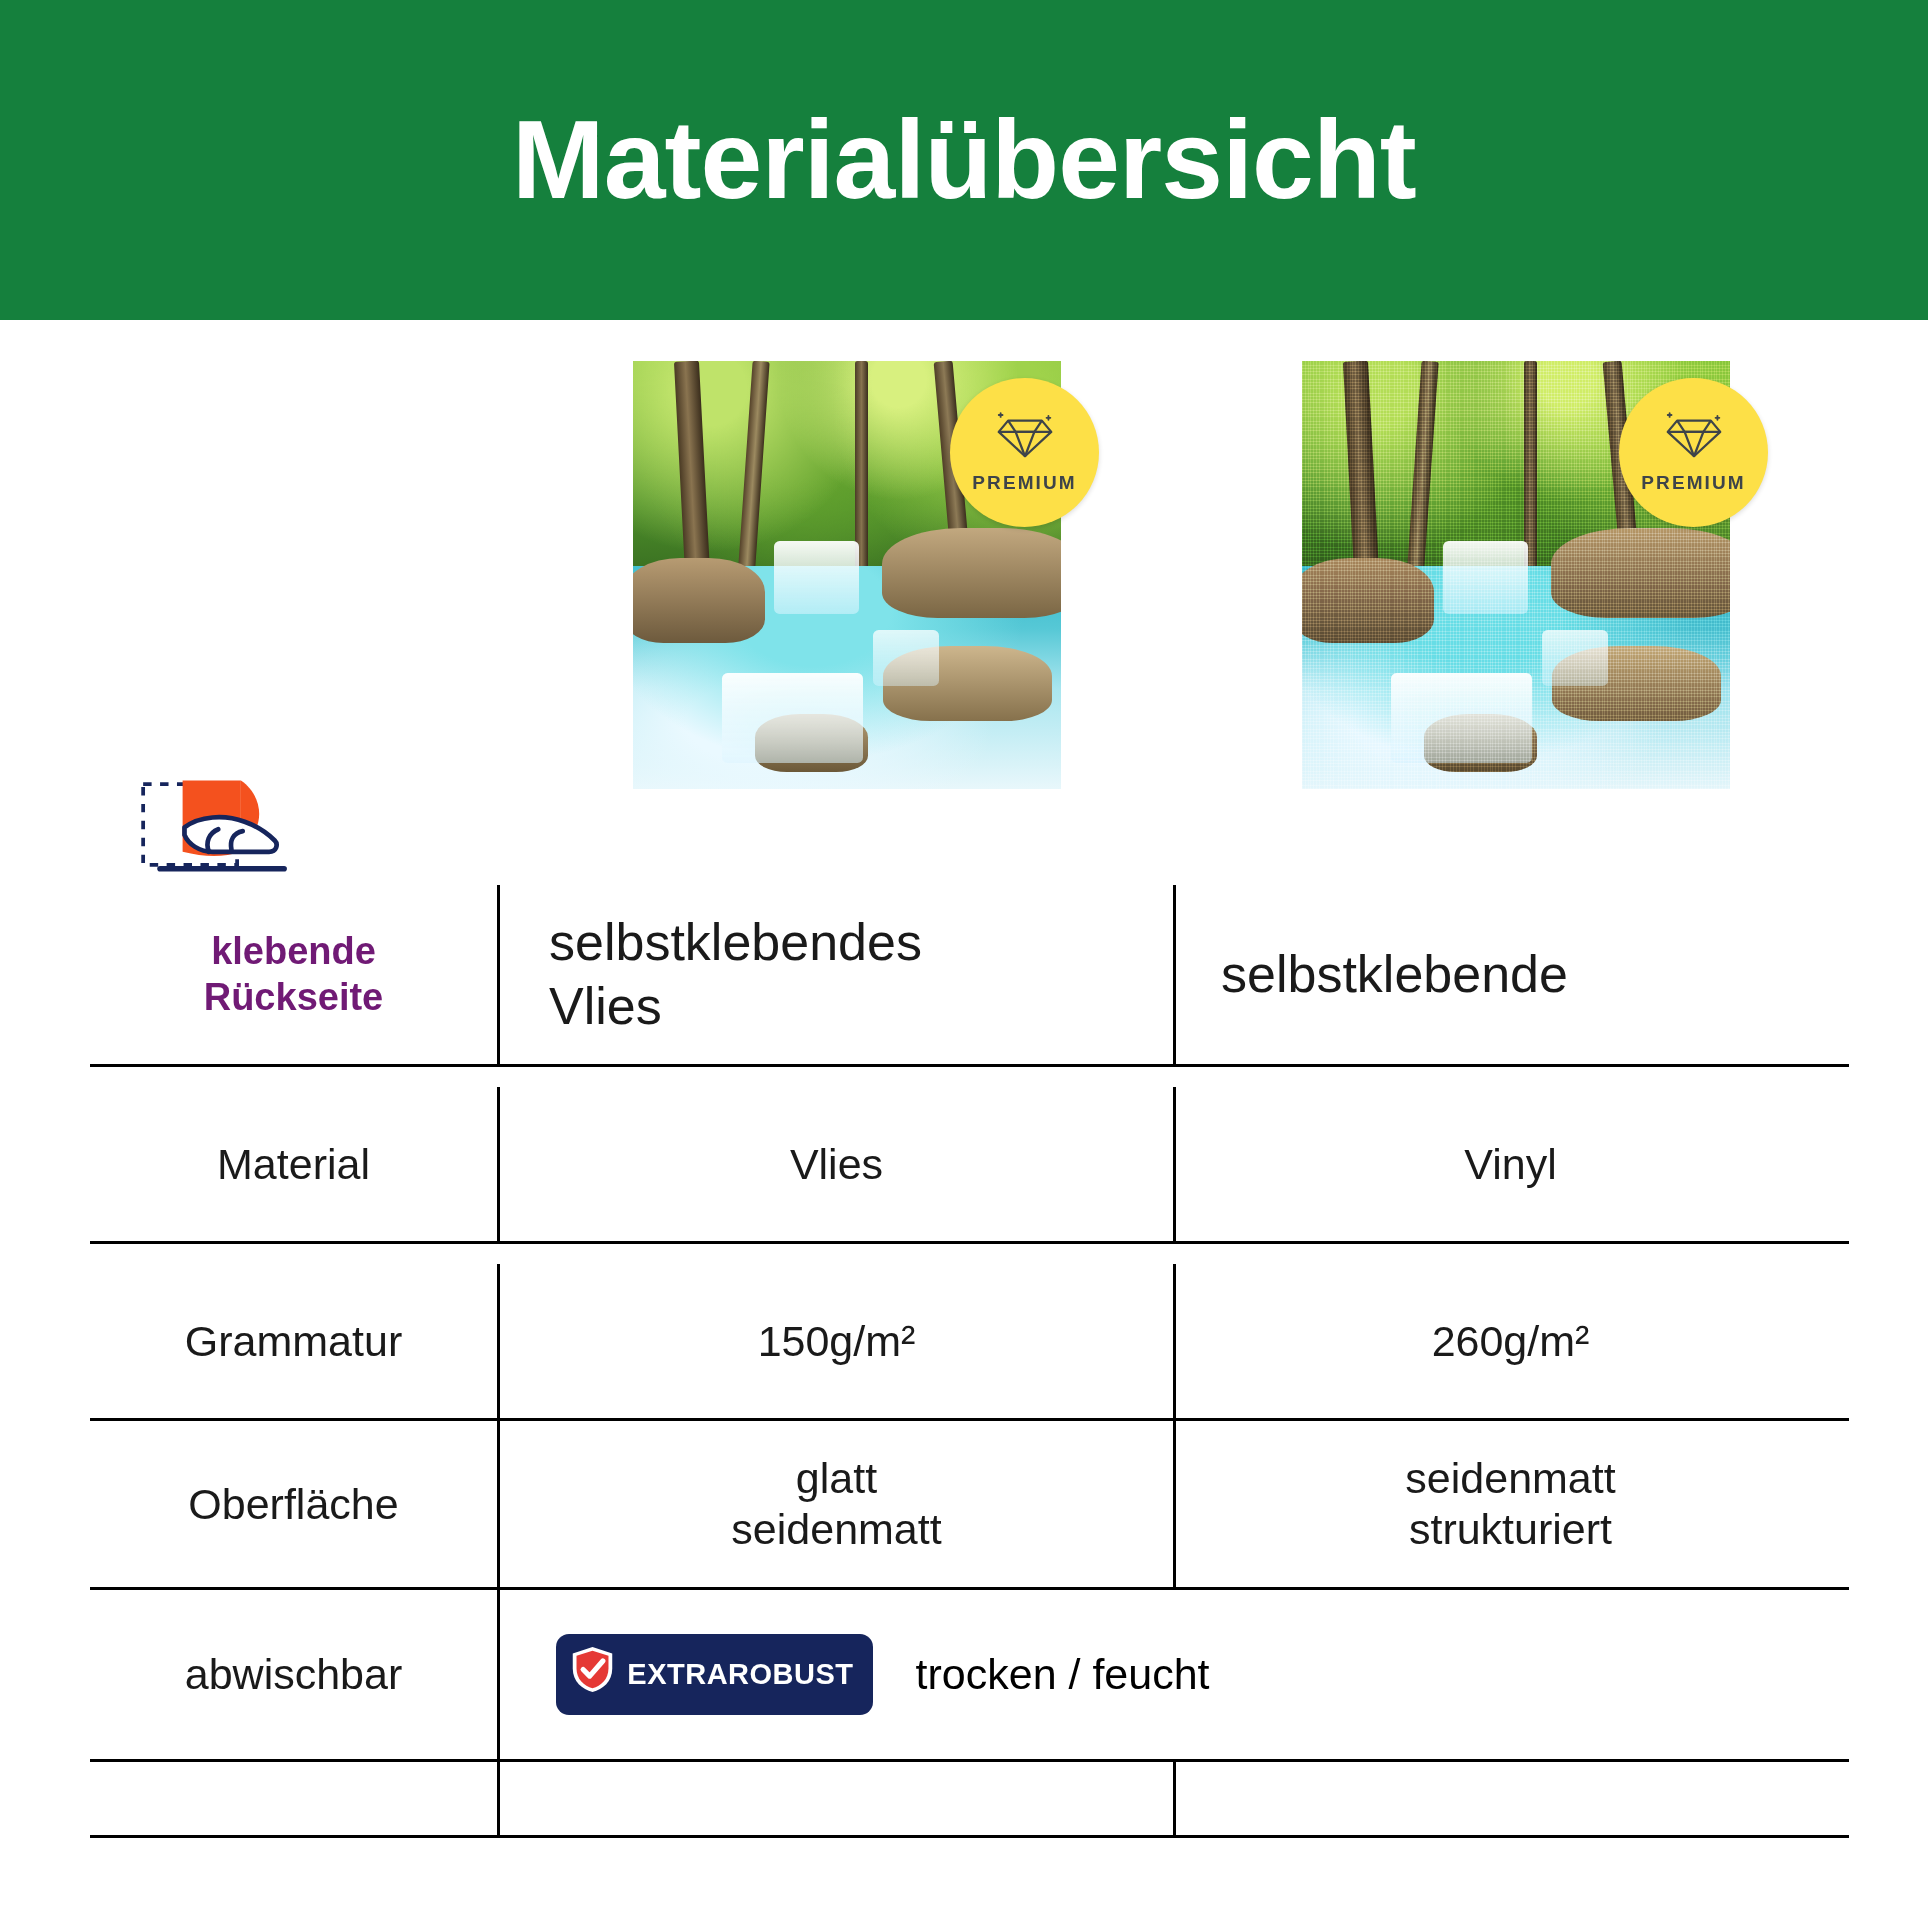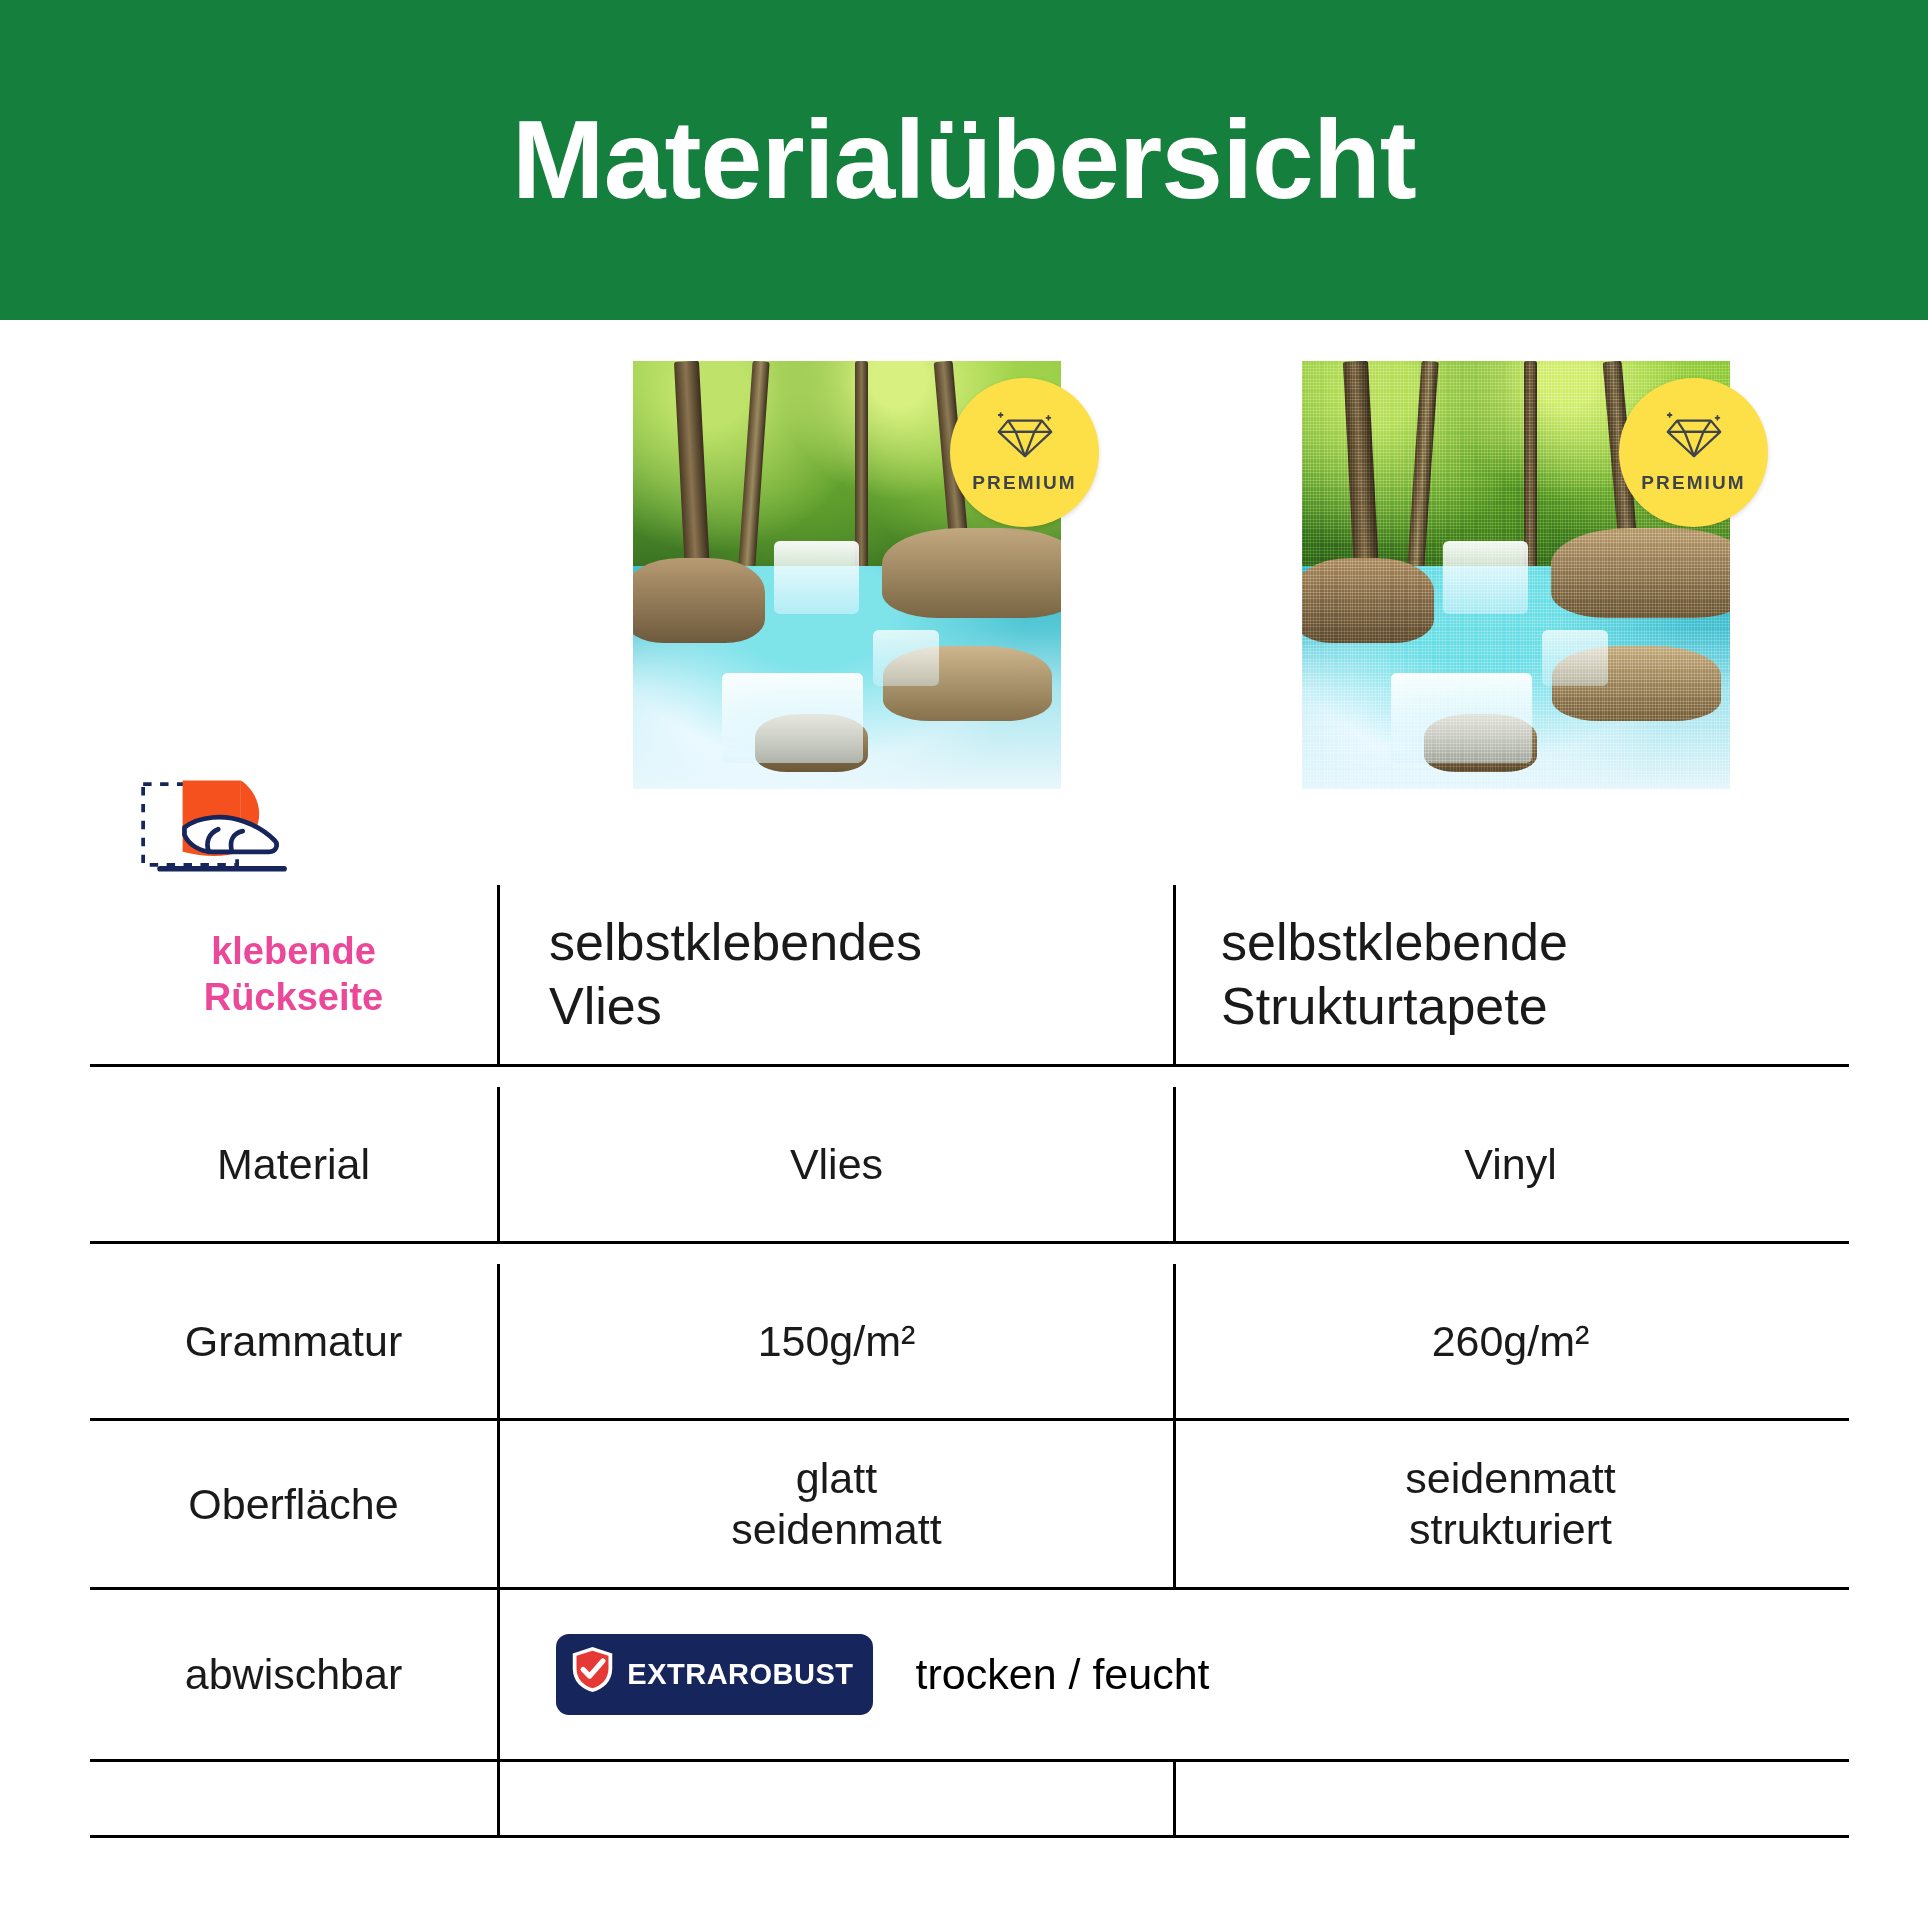--- a/index.html
+++ b/index.html
@@ -224,21 +224,21 @@
     position: absolute;
     left: 121px;
     top: 770px;
     width: 188px;
     height: 111px;
     display: flex;
     align-items: center;
     justify-content: center;
   }
   .sticky-label {
-    color: #ec4899;
+    color: #701a75;
     font-weight: bold;
     font-size: 38px;
     line-height: 1.2;
     text-align: center;
   }
 
   
   .robust-badge {
     display: inline-flex;
     align-items: center;
@@ -371,21 +371,20 @@
       </div>
       <div class="cell c1">
         <span>
           <span>selbstklebendes</span><br>
           <span>Vlies</span>
         </span>
       </div>
       <div class="cell c2">
         <span>
           <span>selbstklebende</span><br>
-          <span>Strukturtapete</span>
         </span>
       </div>
     </div>
 
     <div class="row r-material">
       <div class="cell c0">Material</div>
       <div class="cell c1">Vlies</div>
       <div class="cell c2">Vinyl</div>
     </div>
 

